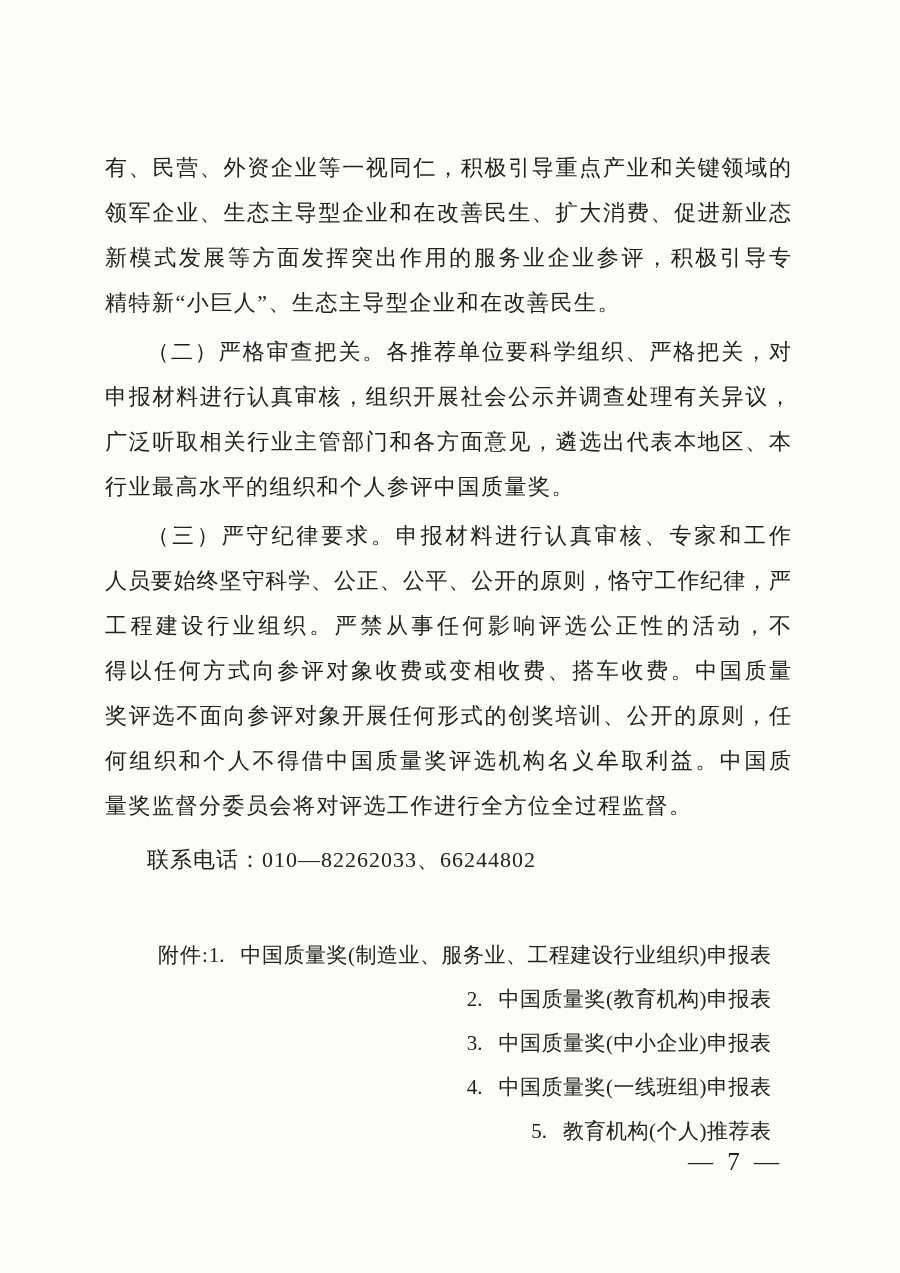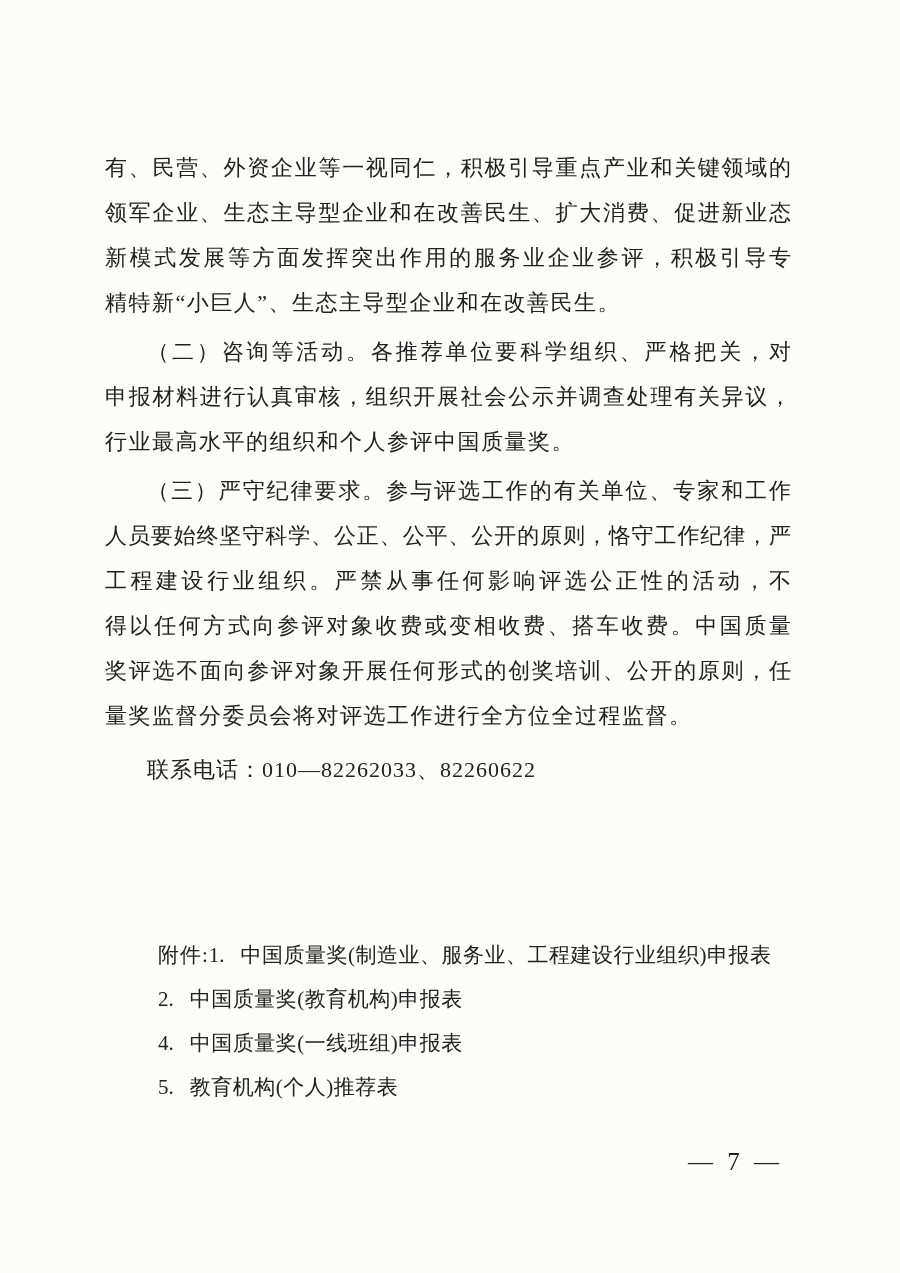--- a/index.html
+++ b/index.html
@@ -40,20 +40,21 @@
     text-indent: 42px;
   }
   .ln.pgap { margin-top: 4px; }
   .ln.cgap { margin-top: 9px; letter-spacing: 1px; }
 
   
   .attach {
     position: absolute;
     left: 158px;
     top: 933px;
+    text-align: right;
   }
   .arow {
     height: 44px;
     line-height: 44px;
     font-size: 21px;
     white-space: nowrap;
   }
   .arow.sub { }
   .alabel { letter-spacing: 1px; }
   .anum {
@@ -78,40 +79,45 @@
 
 <div class="page">
 
   <div class="bodytext">
 
     <div class="ln">有、民营、外资企业等一视同仁，积极引导重点产业和关键领域的</div>
     <div class="ln">领军企业、生态主导型企业和在改善民生、扩大消费、促进新业态</div>
     <div class="ln">新模式发展等方面发挥突出作用的服务业企业参评，积极引导专</div>
     <div class="ln end">精特新“小巨人”、生态主导型企业和在改善民生。</div>
 
-    <div class="ln ind pgap">（二）咨询等活动。各推荐单位要科学组织、严格把关，对</div>
+    <div class="ln ind pgap">（二）严格审查把关。各推荐单位要科学组织、严格把关，对</div>
     <div class="ln">申报材料进行认真审核，组织开展社会公示并调查处理有关异议，</div>
+    <div class="ln">广泛听取相关行业主管部门和各方面意见，遴选出代表本地区、本</div>
     <div class="ln end">行业最高水平的组织和个人参评中国质量奖。</div>
 
-    <div class="ln ind pgap">（三）严守纪律要求。参与评选工作的有关单位、专家和工作</div>
+    <div class="ln ind pgap">（三）严守纪律要求。申报材料进行认真审核、专家和工作</div>
     <div class="ln">人员要始终坚守科学、公正、公平、公开的原则，恪守工作纪律，严</div>
     <div class="ln">工程建设行业组织。严禁从事任何影响评选公正性的活动，不</div>
     <div class="ln">得以任何方式向参评对象收费或变相收费、搭车收费。中国质量</div>
     <div class="ln">奖评选不面向参评对象开展任何形式的创奖培训、公开的原则，任</div>
+    <div class="ln">何组织和个人不得借中国质量奖评选机构名义牟取利益。中国质</div>
     <div class="ln end">量奖监督分委员会将对评选工作进行全方位全过程监督。</div>
 
-    <div class="ln end ind cgap">联系电话：010—82262033、82260622</div>
+    <div class="ln end ind cgap">联系电话：010—82262033、66244802</div>
   </div>
 
   <div class="attach">
     <div class="arow">
       <span class="alabel">附件:</span><span class="anum">1.</span><span class="atext">中国质量奖(制造业、服务业、工程建设行业组织)申报表</span>
     </div>
     <div class="arow sub">
       <span class="anum">2.</span><span class="atext">中国质量奖(教育机构)申报表</span>
+    </div>
+    <div class="arow sub">
+      <span class="anum">3.</span><span class="atext">中国质量奖(中小企业)申报表</span>
     </div>
     <div class="arow sub">
       <span class="anum">4.</span><span class="atext">中国质量奖(一线班组)申报表</span>
     </div>
     <div class="arow sub">
       <span class="anum">5.</span><span class="atext">教育机构(个人)推荐表</span>
     </div>
   </div>
 
   <div class="pageno">— 7 —</div>

